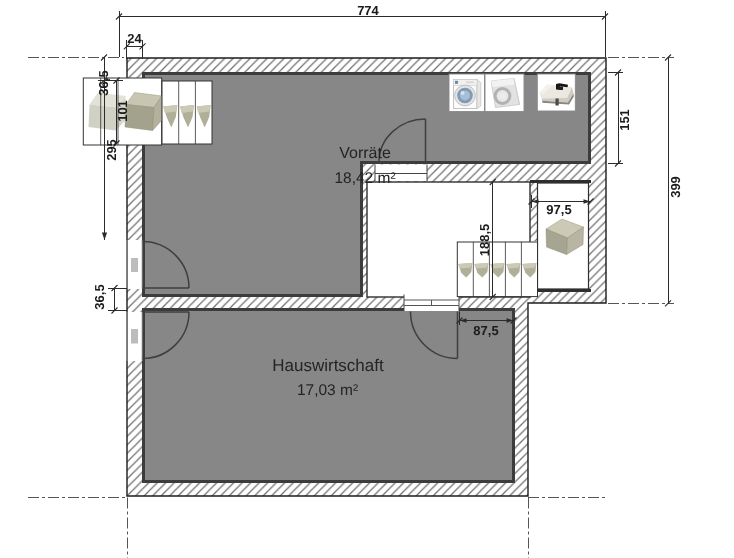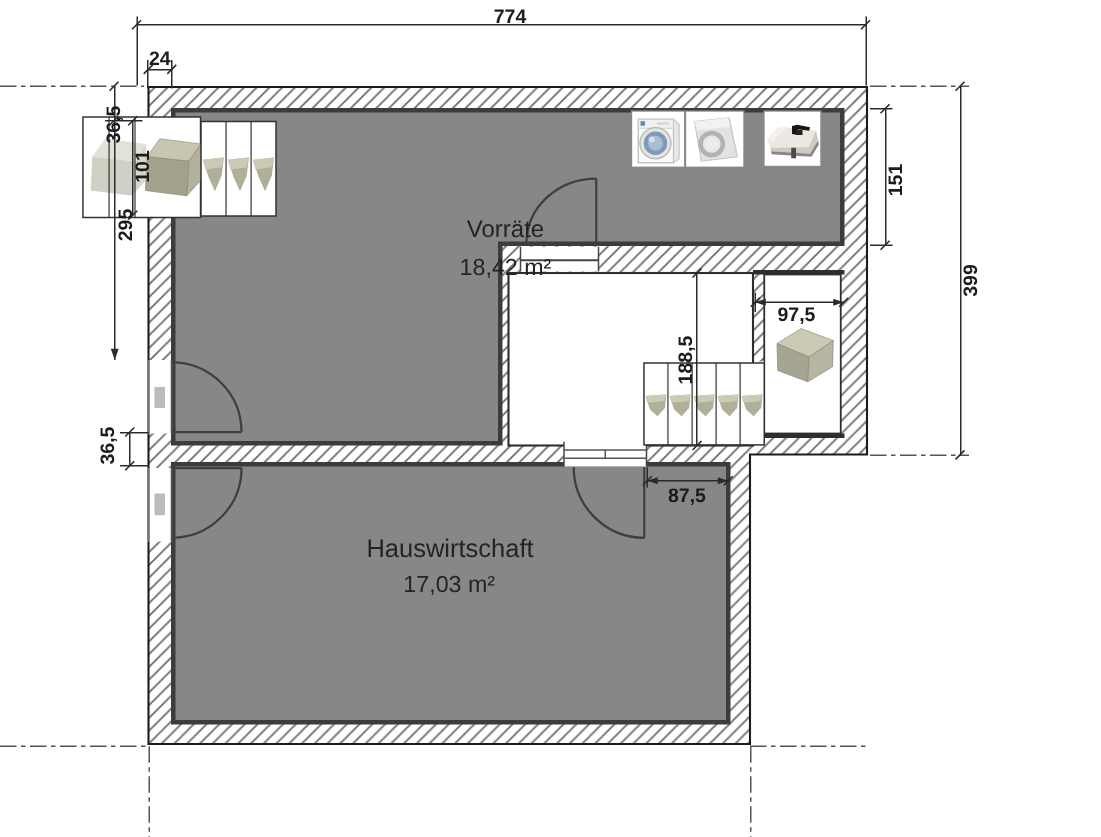--- a/index.html
+++ b/index.html
@@ -1,16 +1,16 @@
 <!DOCTYPE html>
 <html><head>
 <meta charset="utf-8">
 <style>
 html,body{margin:0;padding:0;background:#ffffff;}
-#c{position:relative;width:682px;height:558px;font-family:"Liberation Sans",sans-serif;}
+#c{position:relative;width:682px;height:558px;font-family:"Liberation Sans",sans-serif;padding-left:28px;}
 svg{display:block;}
 </style>
 </head>
 <body>
 <div id="c">
 <svg width="734" height="558" viewBox="0 0 734 558">
 <defs>
 <pattern id="hatch" width="8.5" height="8.5" patternUnits="userSpaceOnUse">
 <path d="M-1,9.5 L9.5,-1 M-1,1 L1,-1 M7.5,9.5 L9.5,7.5" stroke="#707070" stroke-width="1.25" fill="none"></path>
 </pattern>

